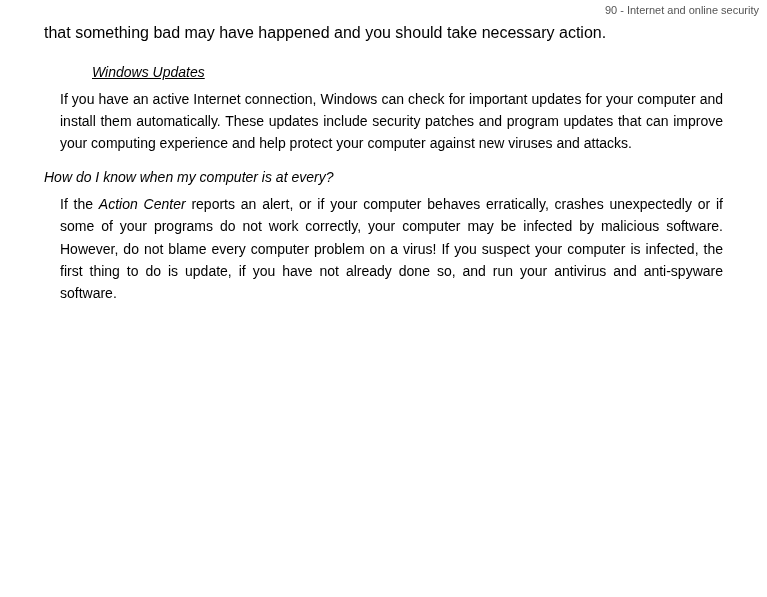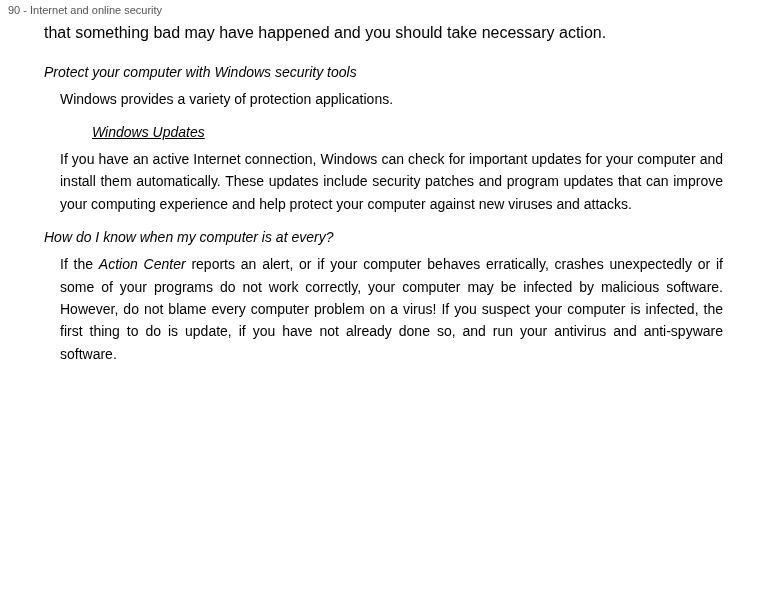--- a/index.html
+++ b/index.html
@@ -15,20 +15,21 @@
       font-family: Arial, sans-serif;
       font-size: 14px;
       color: #000000;
     }
 
     .page-label {
       font-size: 11px;
       color: #555555;
       padding: 4px 8px;
       font-style: normal;
+      text-align: right;
     }
 
     .content {
       padding: 0 44px;
     }
 
     .intro-paragraph {
       text-align: justify;
       line-height: 1.6;
       margin-bottom: 18px;
@@ -75,24 +76,20 @@
 <body>
 
 <div>
 
   <div class="page-label">90 - Internet and online security</div>
 
   <div class="content">
 
     <p class="intro-paragraph">that something bad may have happened and you should take necessary action.</p>
 
-    <div class="section-block">
-      <p class="section-title-italic">Protect your computer with Windows security tools</p>
-      <p class="sub-paragraph">Windows provides a variety of protection applications.</p>
-    </div>
 
     <div class="section-block">
       <p class="windows-updates-heading">Windows Updates</p>
       <p class="sub-paragraph">If you have an active Internet connection, Windows can check for important updates for your computer and install them automatically. These updates include security patches and program updates that can improve your computing experience and help protect your computer against new viruses and attacks.</p>
     </div>
 
     <div class="section-block">
       <p class="section-title-italic">How do I know when my computer is at every?</p>
       <p class="sub-paragraph">
         <span>If the </span><span class="italic-inline">Action Center</span><span> reports an alert, or if your computer behaves erratically, crashes unexpectedly or if some of your programs do not work correctly, your computer may be infected by malicious software. However, do not blame every computer problem on a virus! If you suspect your computer is infected, the first thing to do is update, if you have not already done so, and run your antivirus and anti-spyware software.</span>

